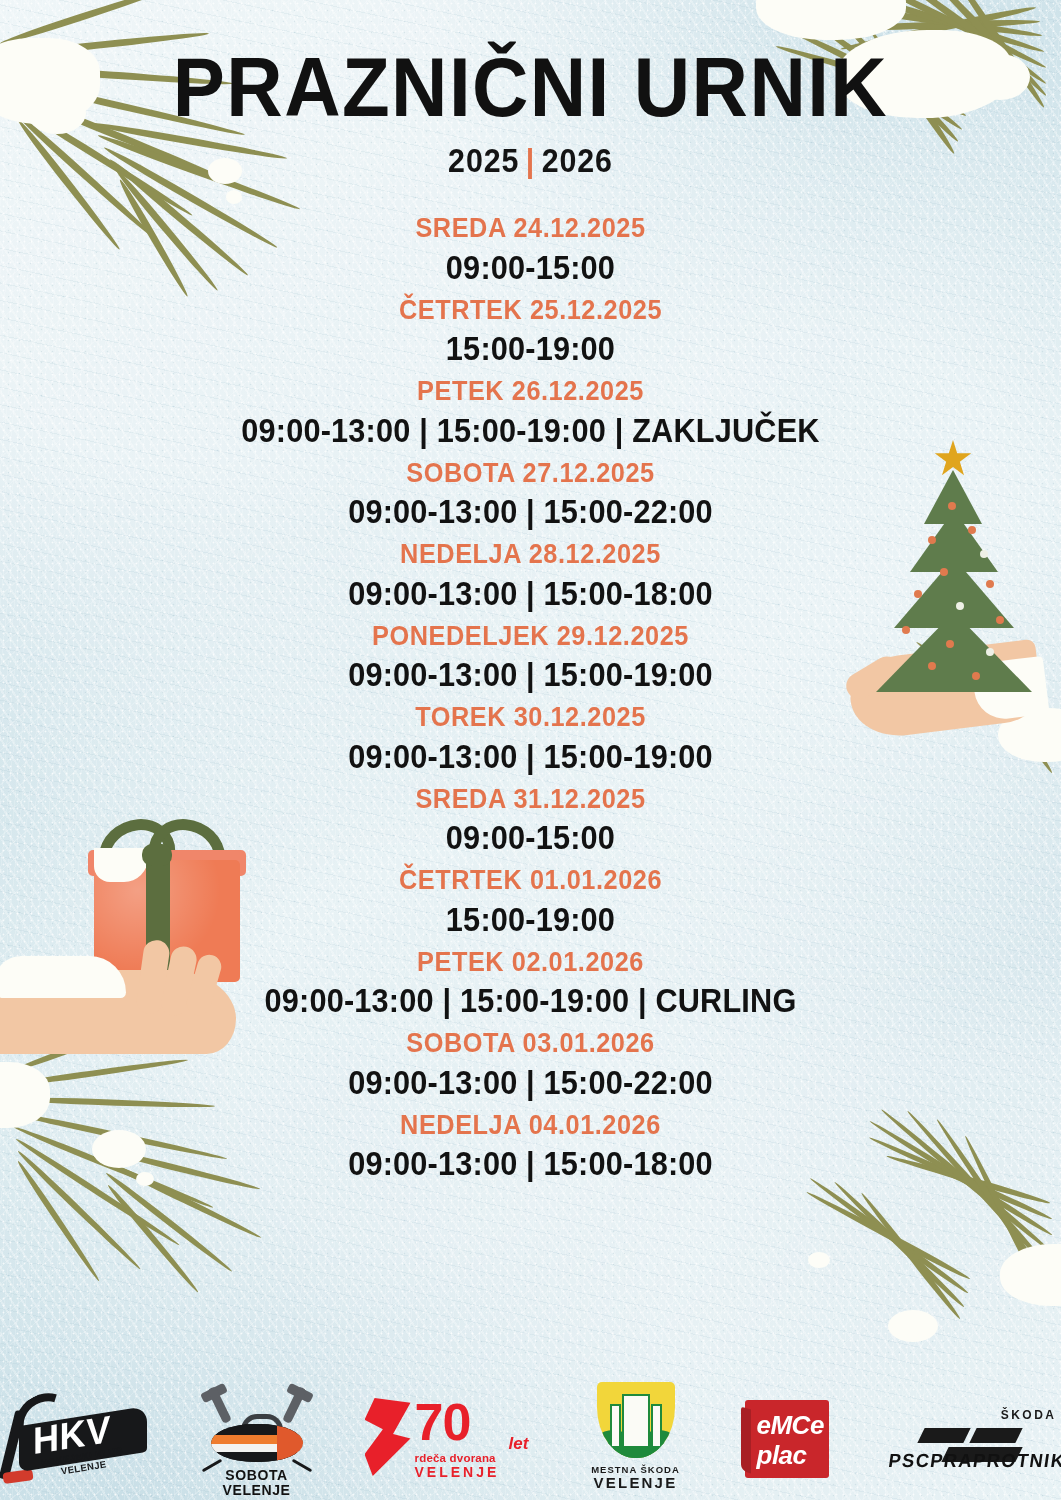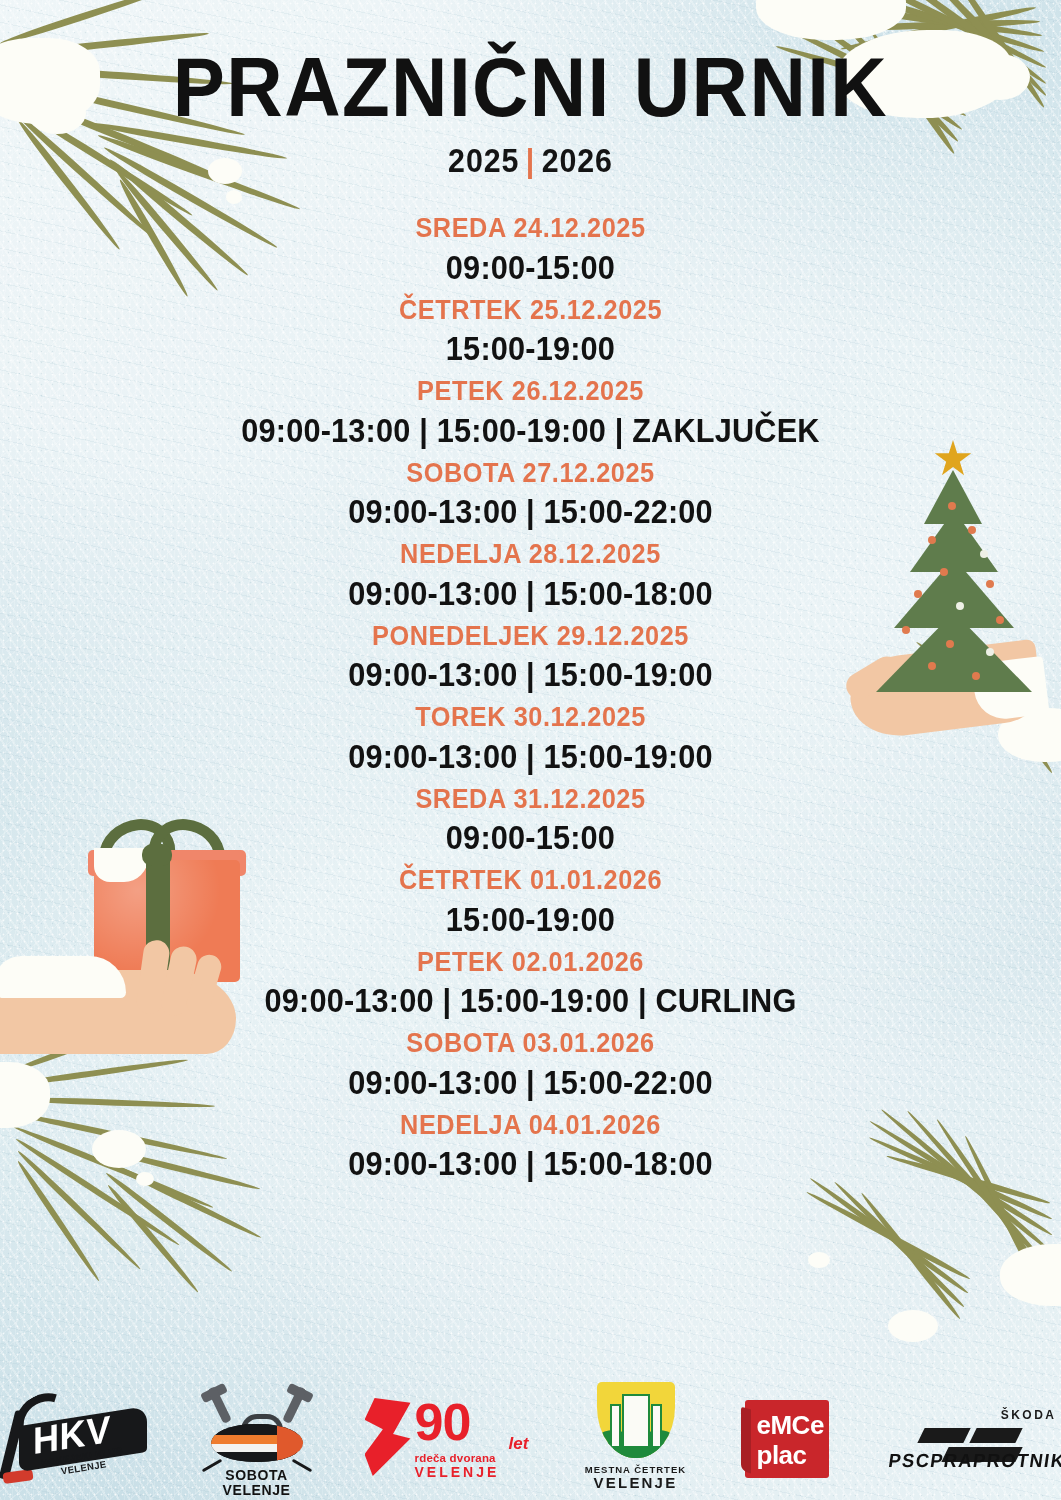--- a/index.html
+++ b/index.html
@@ -140,21 +140,21 @@
   .mov .wing{position:absolute;top:22px;width:11px;height:44px;background:#fbfbf6;
     border:2px solid #1f8a3c;box-sizing:border-box;}
   .mov .wing.l{left:50%;margin-left:-26px;}
   .mov .wing.r{left:50%;margin-left:15px;}
   .mov .t1{position:absolute;left:0;top:82px;width:118px;text-align:center;font-size:9.5px;
     font-weight:700;letter-spacing:1px;color:#1a1a1a;}
   .mov .t2{position:absolute;left:0;top:92px;width:118px;text-align:center;font-size:15px;
     font-weight:700;letter-spacing:2.2px;color:#1a1a1a;}
 
   
-  .emce{position:relative;width:98px;height:92px;}
+  .emce{position:relative;width:98px;height:92px;font-style:italic;}
   .emce .box{position:absolute;left:4px;top:6px;width:84px;height:78px;background:#c9262b;
     border-radius:3px;}
   .emce .fold{position:absolute;left:0;top:14px;width:10px;height:64px;background:#a81f24;
     border-radius:3px 0 0 6px;transform:skewY(16deg);}
   .emce .e1{position:absolute;left:16px;top:16px;color:#fff;font-weight:700;font-size:26px;
     letter-spacing:-.5px;}
   .emce .e2{position:absolute;left:16px;top:46px;color:#fff;font-weight:700;font-size:26px;
     letter-spacing:-.5px;}
 
   
@@ -433,38 +433,38 @@
         <div class="ctxt">
           <span>SOBOTA</span><br>
           <span>VELENJE</span>
         </div>
       </div>
     </div>
 
     <div class="logo">
       <div class="fifty">
         <div class="flag"></div>
-        <div class="n50">90</div>
+        <div class="n50">70</div>
         <div class="let">let</div>
         <div class="l1">rdeča dvorana</div>
         <div class="l2">VELENJE</div>
       </div>
     </div>
 
     <div class="logo">
       <div class="mov">
         <div class="shield">
           <div class="hill"></div>
             <div class="hill2"></div>
             <div class="base"></div>
           <div class="wing l"></div>
             <div class="wing r"></div>
             <div class="tower"></div>
         </div>
-        <div class="t1">MESTNA ČETRTEK</div>
+        <div class="t1">MESTNA ŠKODA</div>
         <div class="t2">VELENJE</div>
       </div>
     </div>
 
     <div class="logo">
       <div class="emce">
         <div class="box"></div>
         <div class="fold"></div>
         <div class="e1">eMCe</div>
         <div class="e2">plac</div>

